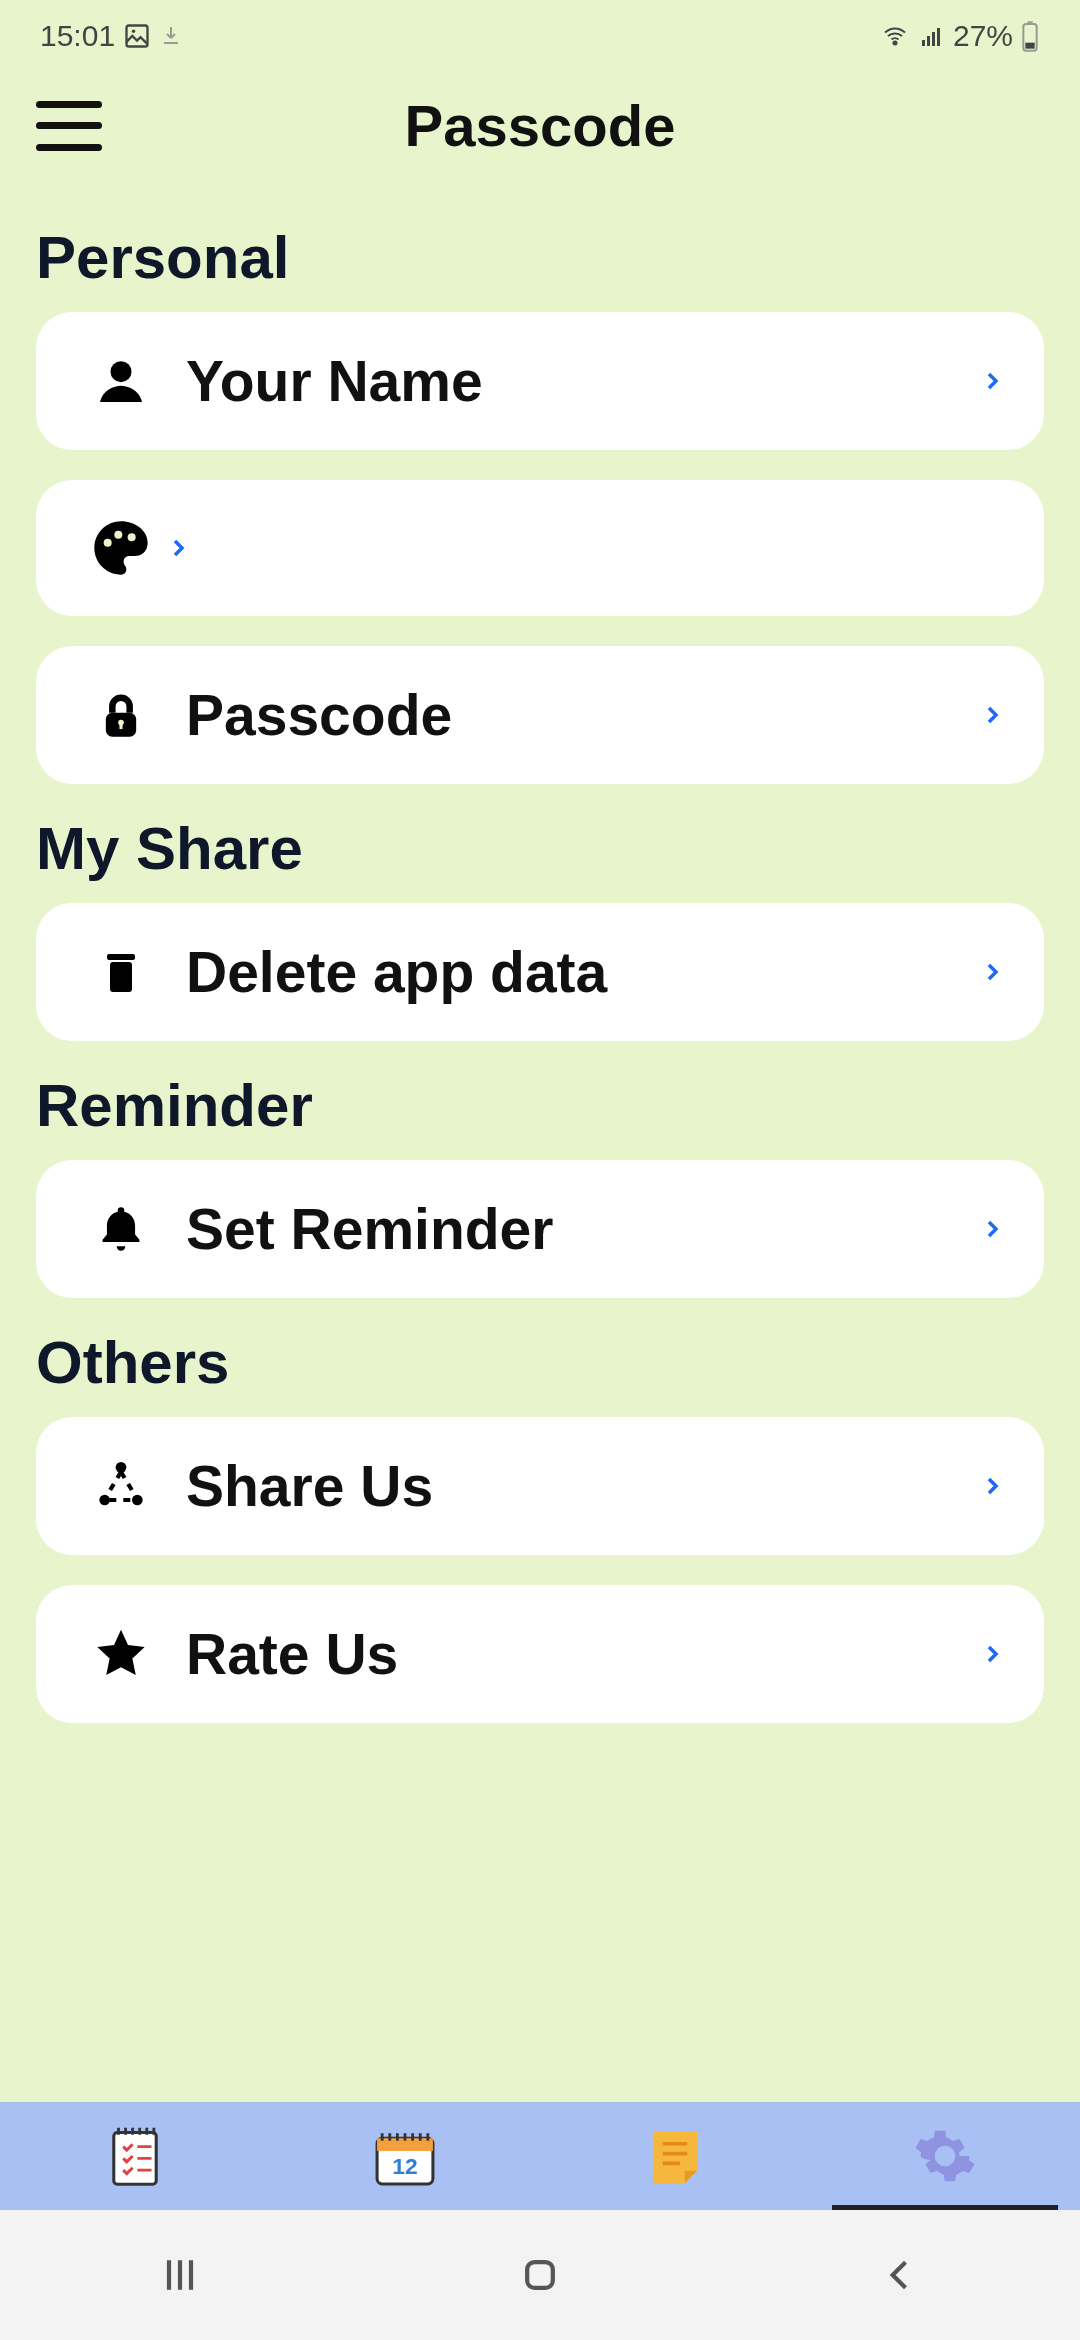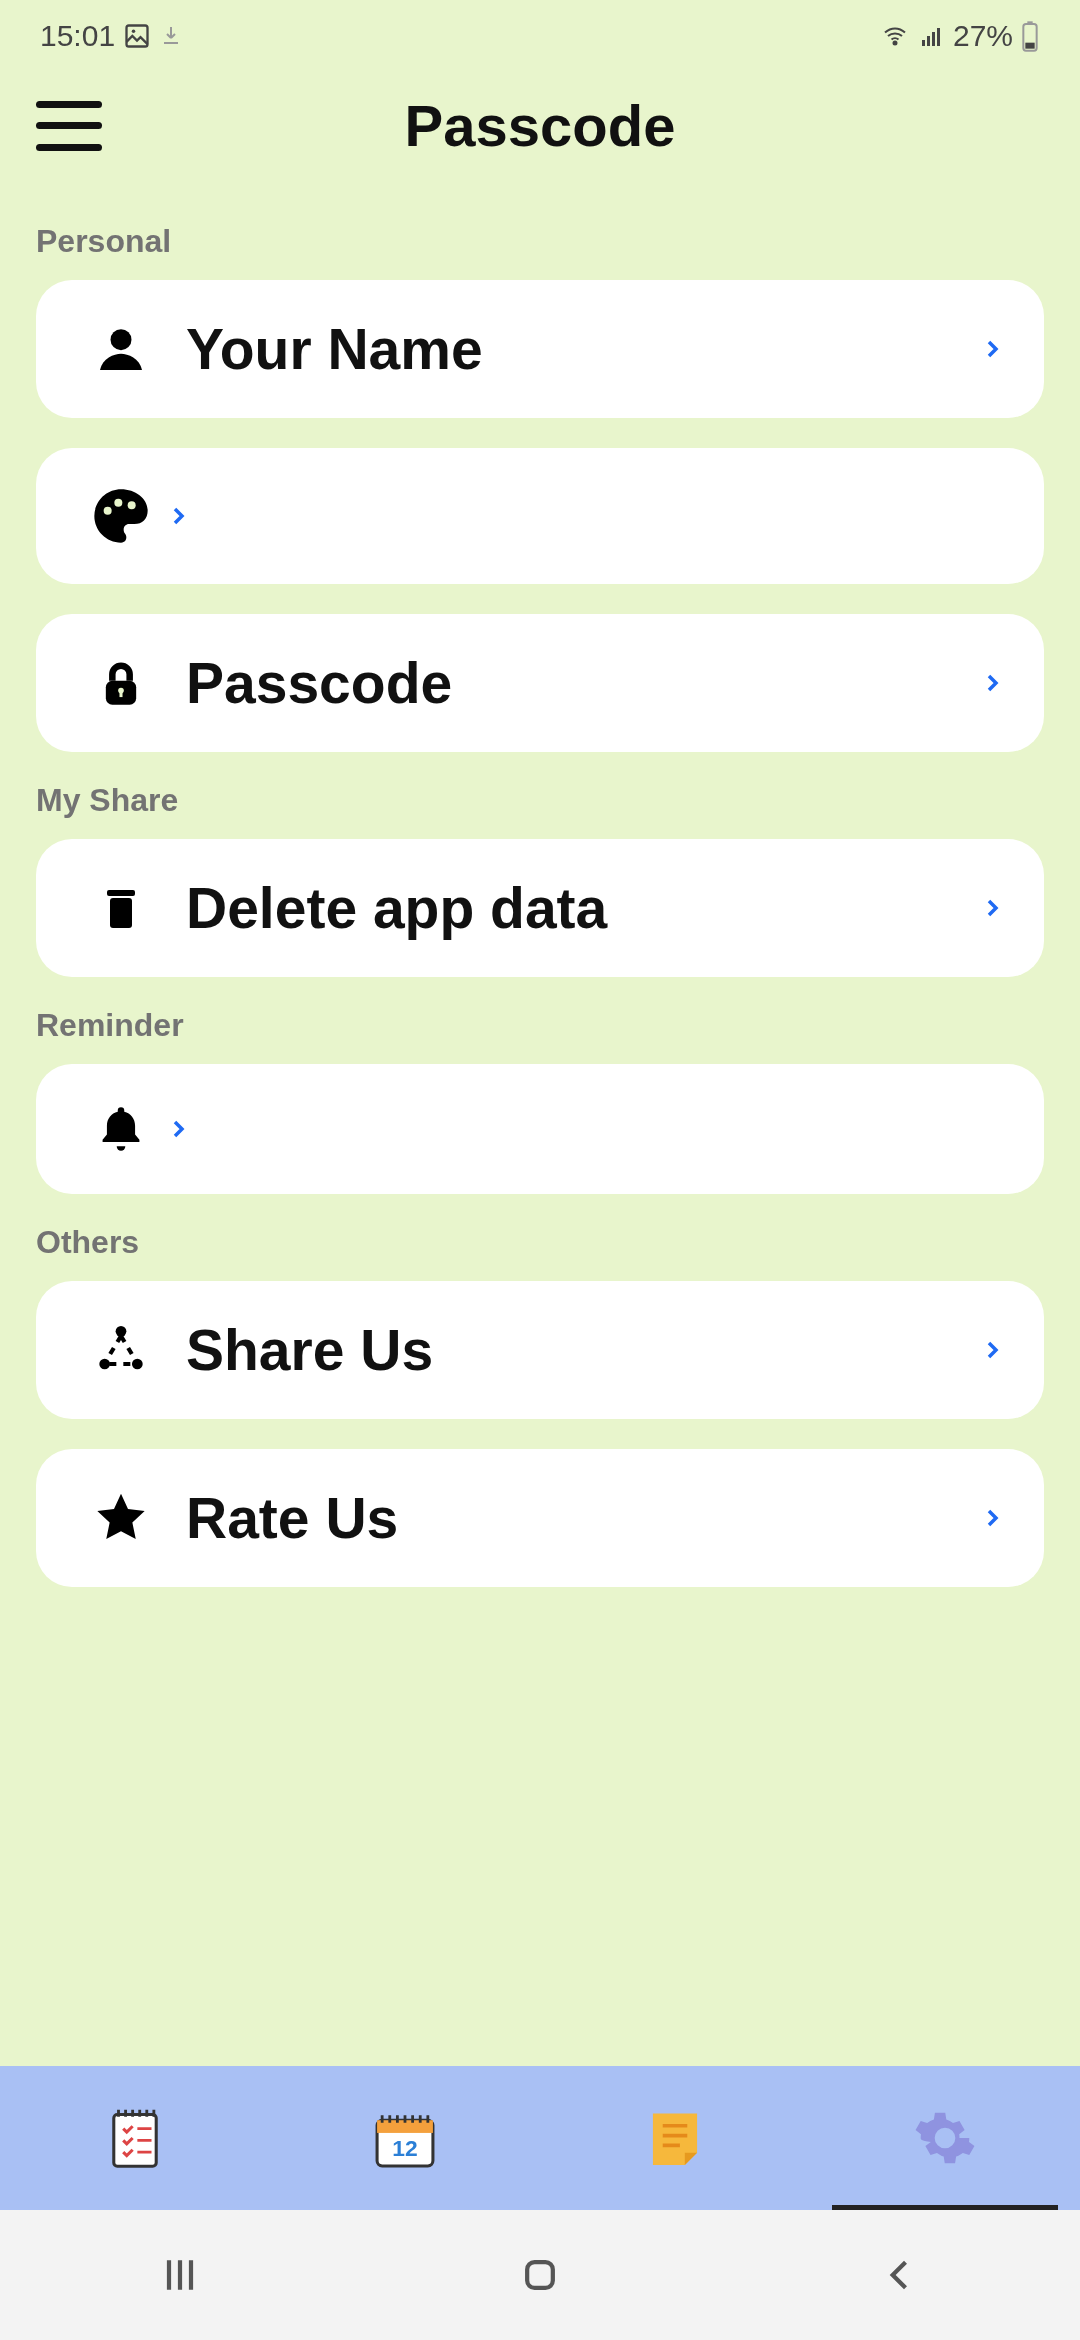--- a/index.html
+++ b/index.html
@@ -37,23 +37,23 @@
     font-weight: 700;
     color: #111;
     margin-left: -66px;
   }
   .content {
     flex: 1;
     padding: 0 36px;
     overflow: hidden;
   }
   .section-header {
-    font-size: 32px;
+    font-size: 60px;
     font-weight: 700;
-    color: #737373;
+    color: #0f172a;
     margin: 24px 0 20px 0;
   }
   .card {
     background: #fff;
     border-radius: 36px;
     display: flex;
     align-items: center;
     padding: 36px 40px;
     margin-bottom: 30px;
   }
@@ -68,21 +68,21 @@
     font-size: 57px;
     font-weight: 700;
     color: #111;
     padding-left: 20px;
   }
   .chevron {
     color: #1f6af3;
     font-size: 44px;
   }
   .bottom-nav {
-    height: 144px;
+    height: 108px;
     background: #a9c0f4;
     display: flex;
     margin-top: 44px;
   }
   .nav-item {
     flex: 1;
     display: flex;
     align-items: center;
     justify-content: center;
     position: relative;
@@ -216,20 +216,21 @@
 
   <div class="section-header">Reminder</div>
 
   <div class="card">
     <div class="icon-wrap">
       <svg width="52" height="58" viewBox="0 0 24 24" fill="#000">
           <path d="M12 2a1.5 1.5 0 011.5 1.5V4c3 .7 5 3.2 5 6.5v4l2 2.5v1H3.5v-1L5.5 14.5v-4c0-3.3 2-5.8 5-6.5V3.5A1.5 1.5 0 0112 2z"></path>
           <path d="M10 20a2 2 0 004 0z"></path>
         </svg>
     </div>
+    <div class="label">Set Reminder</div>
     <svg class="chevron" width="24" height="40" viewBox="0 0 24 24" fill="none" stroke="#1f6af3" stroke-width="3.5">
         <path d="M9 5l7 7-7 7"></path>
       </svg>
   </div>
 
   <div class="section-header">Others</div>
 
   <div class="card">
     <div class="icon-wrap">
       <svg width="56" height="56" viewBox="0 0 24 24" fill="#000">

